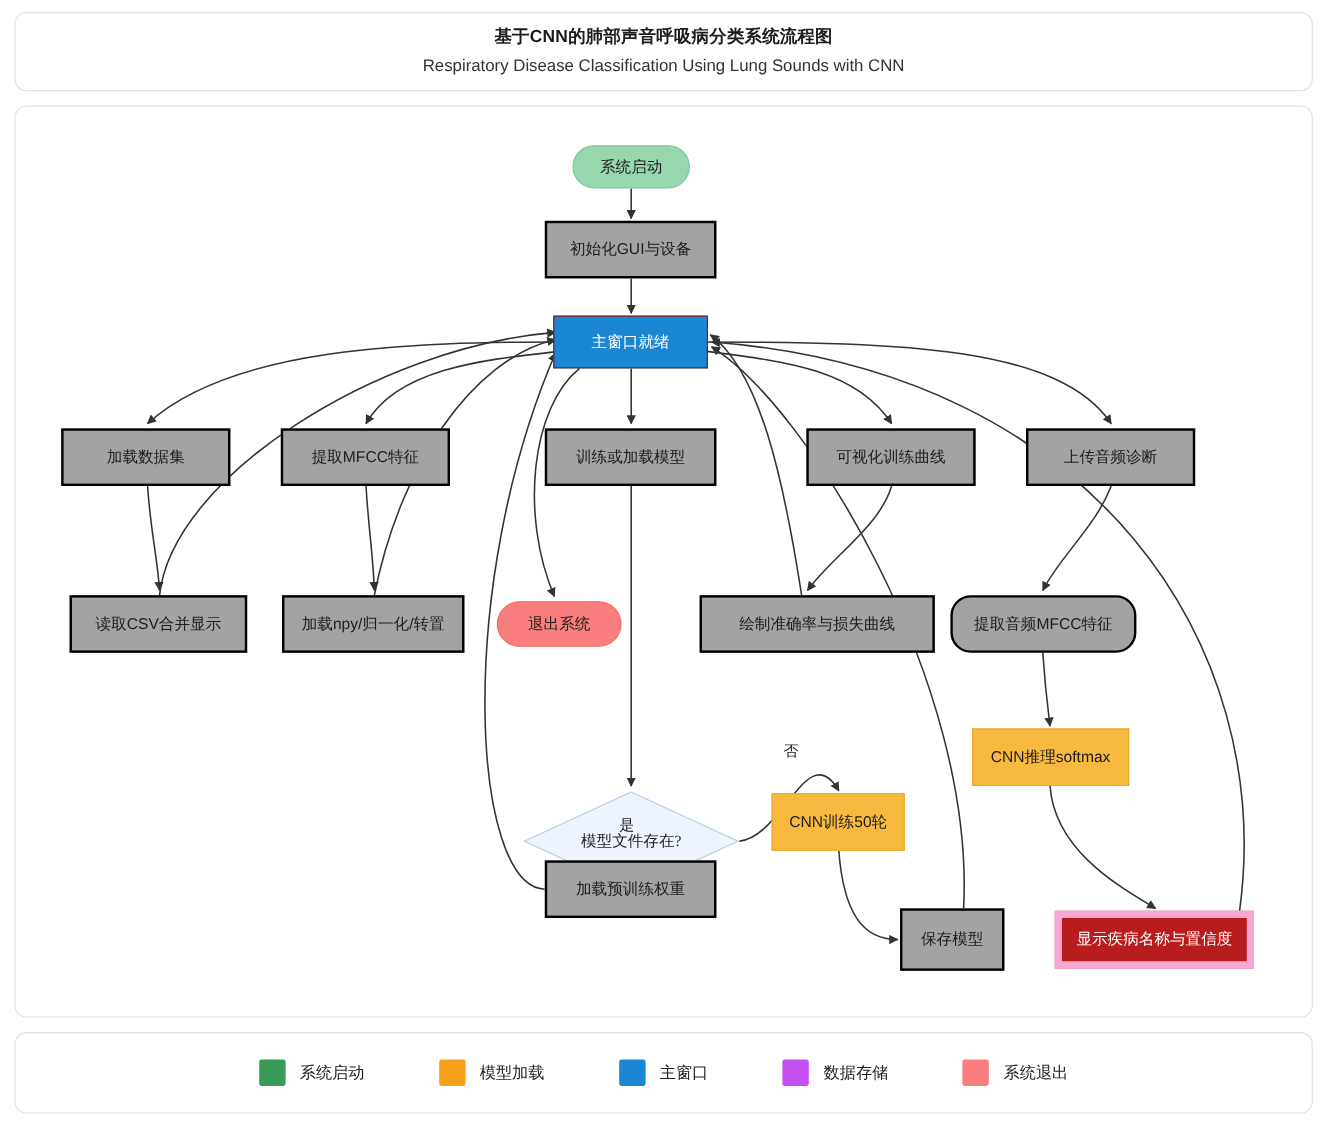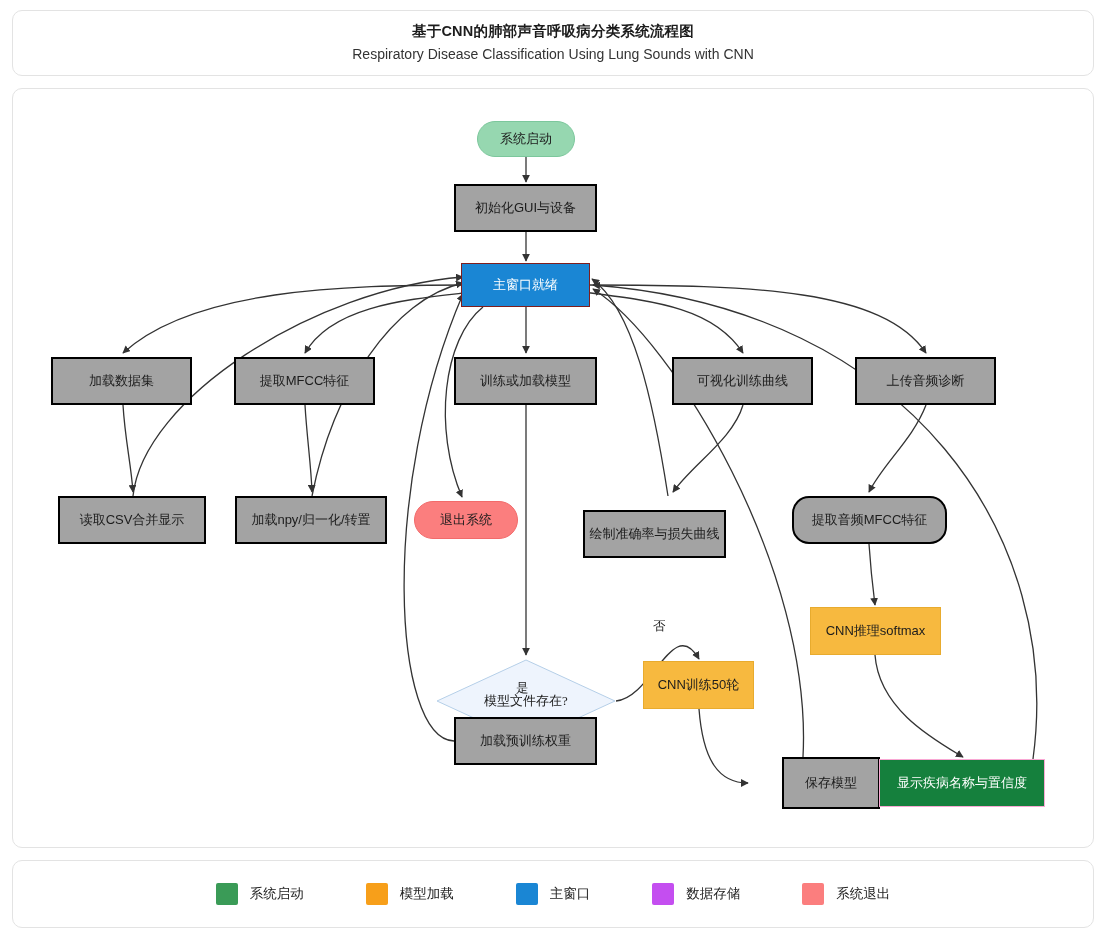--- a/index.html
+++ b/index.html
@@ -114,22 +114,22 @@
     background: #1a86d4;
     border: 1px solid #7f1d1d;
     color: #ffffff;
   }
   .n-model {
     background: #f7b93f;
     border: 1px solid #e8ab2e;
     color: #1c1c1c;
   }
   .n-store {
-    background: #15803d;
-    border: 1px solid #f9a8d4;
+    background: #b91c1c;
+    border: 6px solid #f9a8d4;
     color: #ffffff;
   }
   .n-decision {
     background: transparent;
     border: none;
     font-family: Liberation Serif, serif;
   }
   .decision-shape {
     position: absolute;
     left: 0; top: 0;
@@ -238,42 +238,42 @@
           </div>
           <div class="node n-proc" style="left: 45px; top: 407px; width: 148px; height: 48px;">
             <span>读取CSV合并显示</span>
           </div>
           <div class="node n-proc" style="left: 222px; top: 407px; width: 152px; height: 48px; justify-content: center;">
             <span>加载npy/归一化/转置</span>
           </div>
           <div class="node n-end" style="left: 401px; top: 412px; width: 104px; height: 38px;">
             <span>退出系统</span>
           </div>
-          <div class="node n-proc" style="left: 570px; top: 421px; width: 143px; height: 48px; align-items: center;">
+          <div class="node n-proc" style="left: 570px; top: 407px; width: 196px; height: 48px; align-items: center;">
             <span>绘制准确率与损失曲线</span>
           </div>
           <div class="node n-proc" style="left: 779px; top: 407px; width: 155px; height: 48px; border-radius: 17px;">
             <span>提取音频MFCC特征</span>
           </div>
           <div class="node n-decision" style="left: 423px; top: 570px; width: 180px; height: 84px;">
             <svg class="decision-shape" viewBox="0 0 180 84">
               <polygon points="90,1 179,42 90,83 1,42" fill="#eef4fd" stroke="#b5cfe8" stroke-width="1"></polygon>
             </svg>
             <span class="decision-label">模型文件存在?</span>
           </div>
           <div class="node n-model" style="left: 630px; top: 572px; width: 111px; height: 48px;">
             <span>CNN训练50轮</span>
           </div>
           <div class="node n-model" style="left: 797px; top: 518px; width: 131px; height: 48px;">
             <span>CNN推理softmax</span>
           </div>
           <div class="node n-proc" style="left: 441px; top: 628px; width: 143px; height: 48px;">
             <span>加载预训练权重</span>
           </div>
-          <div class="node n-proc" style="left: 737px; top: 668px; width: 98px; height: 52px; margin-left: 32px;">
+          <div class="node n-proc" style="left: 737px; top: 668px; width: 87px; height: 52px;">
             <span>保存模型</span>
           </div>
           <div class="node n-store" style="left: 866px; top: 670px; width: 166px; height: 48px;">
             <span>显示疾病名称与置信度</span>
           </div>
         </div>
       <div id="edge-labels-layer">
           <div class="edge-label" style="left: 640px; top: 529px;">否</div>
           <div class="edge-label" style="left: 503px; top: 591px;">是</div>
         </div>

